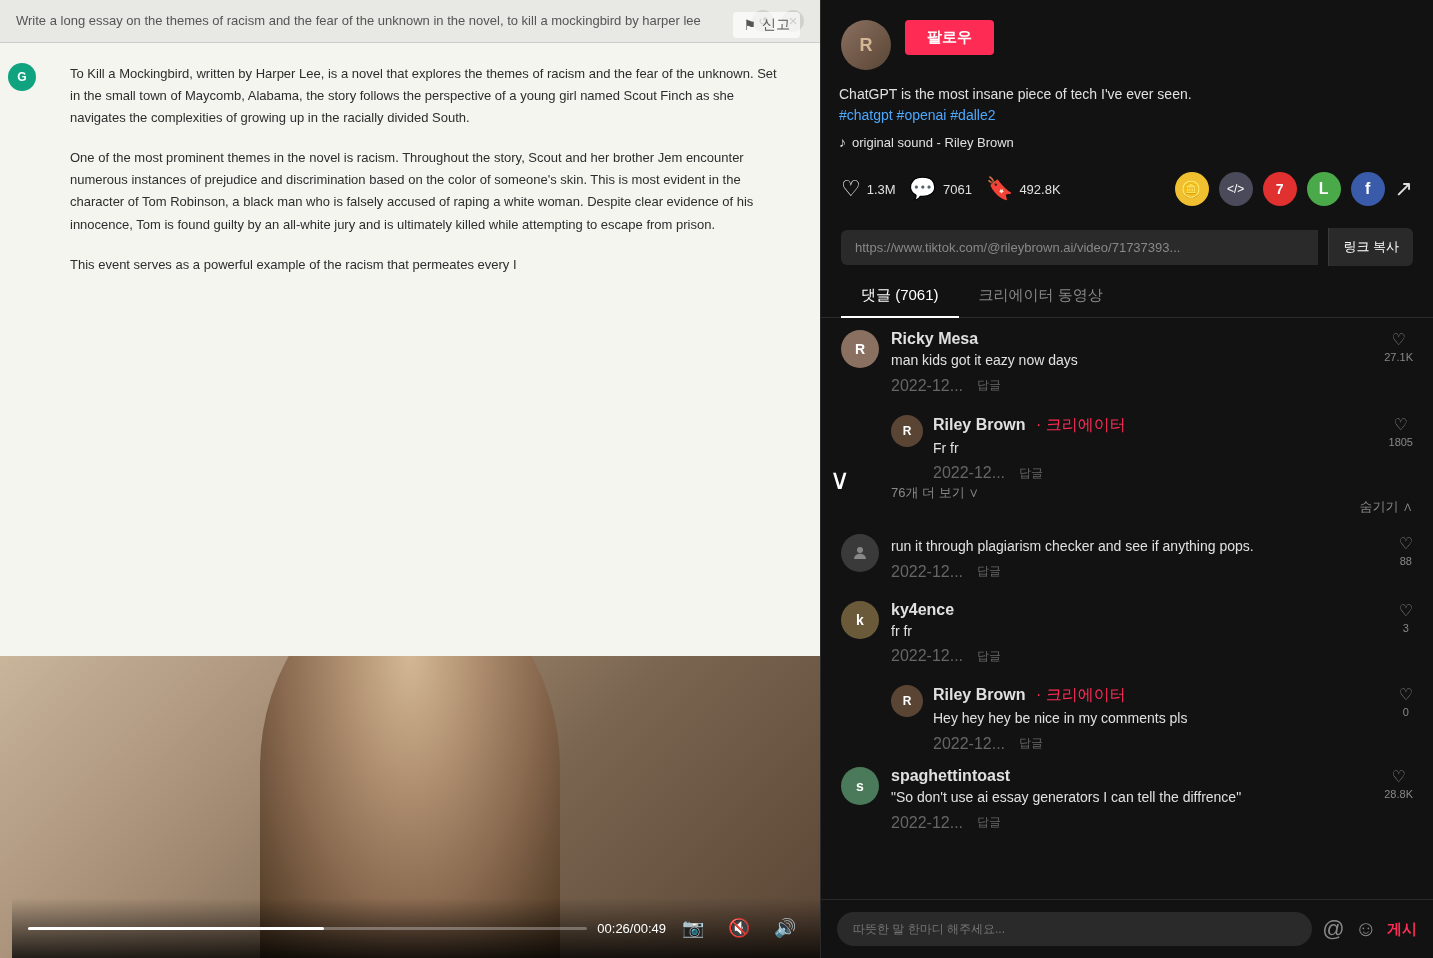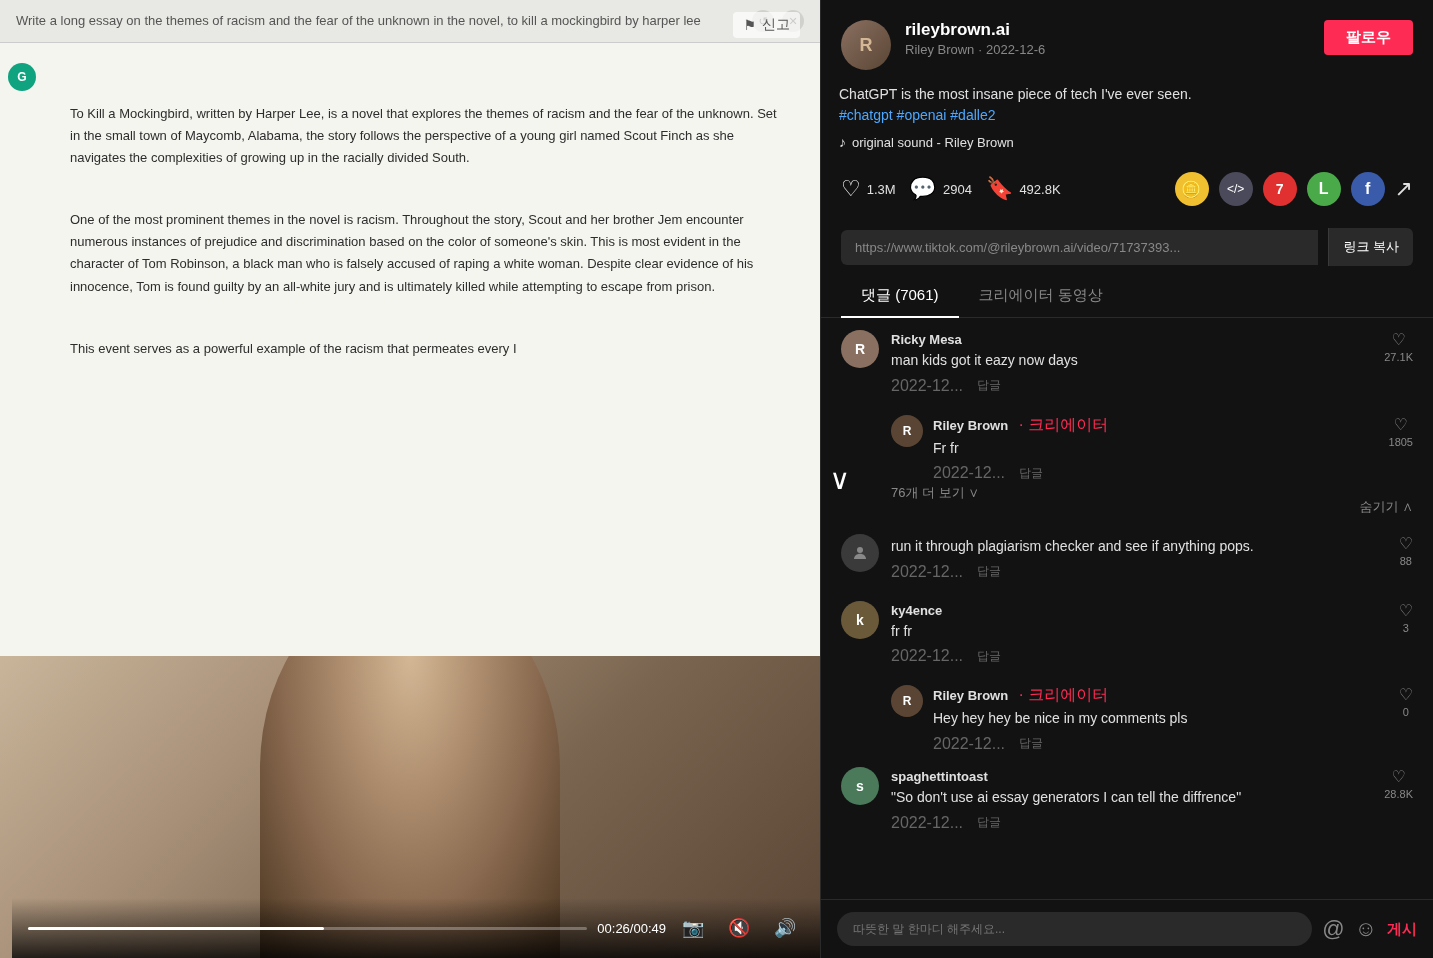--- a/index.html
+++ b/index.html
@@ -94,21 +94,20 @@
 
     .essay-text {
       font-size: 13px;
       color: #2d2d2d;
       line-height: 1.7;
       margin-left: 40px;
     }
 
     .essay-paragraph {
       margin-bottom: 18px;
-      margin-top: 40px;
     }
 
     
     .video-top-bar {
       position: absolute;
       top: 0;
       left: 0;
       right: 0;
       height: 50px;
       display: flex;
@@ -453,21 +452,21 @@
       font-size: 14px;
       font-weight: bold;
       color: white;
     }
 
     .comment-body {
       flex: 1;
     }
 
     .comment-username {
-      font-size: 13px;
+      font-size: 16px;
       font-weight: 600;
       color: #e0e0e0;
       display: inline;
     }
 
     .comment-creator-badge {
       font-size: 16px;
       color: #fe2c55;
       margin-left: 6px;
     }
@@ -658,28 +657,20 @@
       <div class="control-icon">🔇</div>
       <div class="control-icon">🔊</div>
     </div>
   </div>
 </div>
 
 <div class="comments-panel">
 
   <div class="creator-section">
     <div class="creator-avatar">R</div>
-    <div class="creator-info">
-      <div class="creator-username">rileybrown.ai</div>
-      <div class="creator-name-date">
-        <span>Riley Brown</span>
-        <span> · </span>
-        <span>2022-12-6</span>
-      </div>
-    </div>
     <button class="follow-btn">팔로우</button>
   </div>
 
   <div class="caption-section">
     <div class="caption-text">
       <span>ChatGPT is the most insane piece of tech I've ever seen.</span>
       <br>
       <span class="caption-hashtags">#chatgpt #openai #dalle2</span>
     </div>
     <div class="caption-sound">
@@ -688,21 +679,21 @@
     </div>
   </div>
 
   <div class="action-buttons">
     <div class="action-group">
       <span class="action-icon">♡</span>
       <span class="action-count">1.3M</span>
     </div>
     <div class="action-group">
       <span class="action-icon">💬</span>
-      <span class="action-count">2904</span>
+      <span class="action-count">7061</span>
     </div>
     <div class="action-group">
       <span class="action-icon">🔖</span>
       <span class="action-count">492.8K</span>
     </div>
 
     <div class="social-icons">
       <div class="social-icon-circle" style="background:#f0c030;">🪙</div>
       <div class="social-icon-circle" style="background:#4a4a5a; color:white; font-size:12px;">&lt;/&gt;</div>
       <div class="social-icon-circle" style="background:#e03030; color:white; font-size:14px; font-weight:bold;">7</div>

